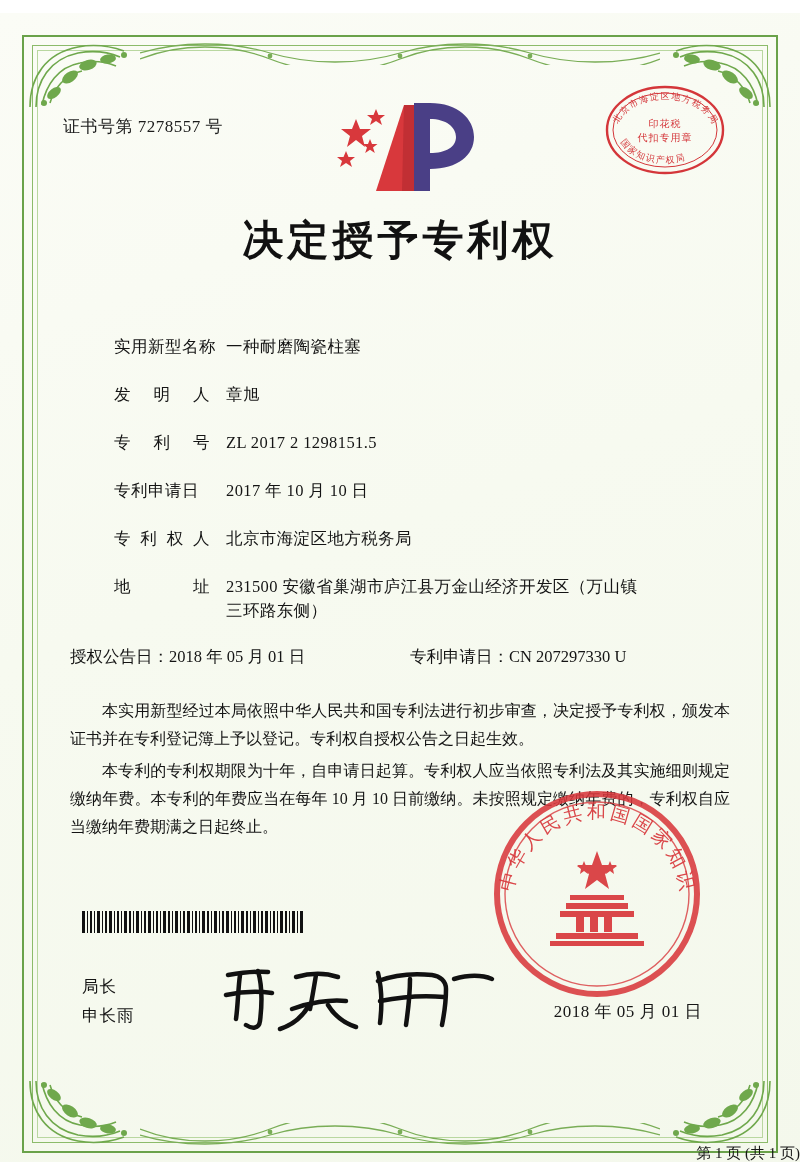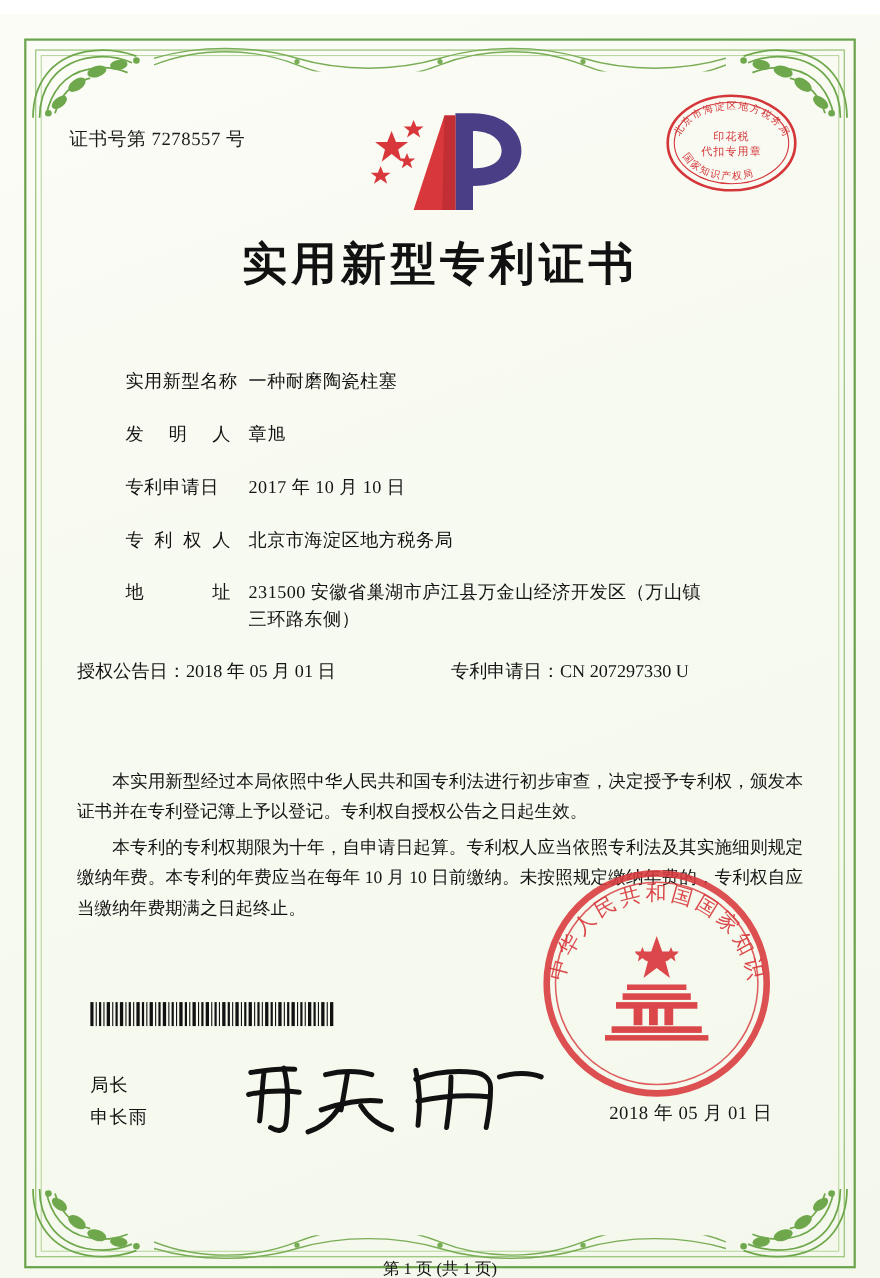--- a/index.html
+++ b/index.html
@@ -206,21 +206,21 @@
     position: absolute;
     right: 38px; bottom: 92px;
     font-size: 17px;
     color: #161616;
     letter-spacing: 0.5px;
   }
 
   .footer {
     position: absolute;
     left: 0; right: 0; bottom: 12px;
-    text-align: center;
+    text-align: right;
     font-size: 15px;
     color: #161616;
     margin-top: 39px;
   }
 </style>
 </head>
 <body>
 
 <div class="page">
 
@@ -362,32 +362,35 @@
           <textPath href="#arcTop" startOffset="7%">北京市海淀区地方税务局</textPath>
         </text>
         <text font-size="9" fill="#d4363a" font-family="'Liberation Serif', serif" letter-spacing="1.4">
           <textPath href="#arcBot" startOffset="9%">国家知识产权局</textPath>
         </text>
         <text x="69" y="46" text-anchor="middle" font-size="10" fill="#d4363a" font-family="'Liberation Serif', serif" letter-spacing="1">印花税</text>
         <text x="69" y="60" text-anchor="middle" font-size="10" fill="#d4363a" font-family="'Liberation Serif', serif" letter-spacing="1">代扣专用章</text>
       </svg>
     </div>
 
-    <div class="title">实用新型专利证书</div>
+    <div class="title">决定授予专利权</div>
 
     <div class="fields">
 
       <div class="field-row">
         <span class="field-label">实用新型名称</span><span class="field-value">一种耐磨陶瓷柱塞</span>
       </div>
 
       <div class="field-row">
         <span class="field-label spread">发 明 人</span><span class="field-value">章旭</span>
       </div>
 
+      <div class="field-row">
+        <span class="field-label spread">专 利 号</span><span class="field-value">ZL 2017 2 1298151.5</span>
+      </div>
 
       <div class="field-row">
         <span class="field-label">专利申请日</span><span class="field-value">2017 年 10 月 10 日</span>
       </div>
 
       <div class="field-row">
         <span class="field-label spread">专 利 权 人</span><span class="field-value">北京市海淀区地方税务局</span>
       </div>
 
       <div class="field-row">

